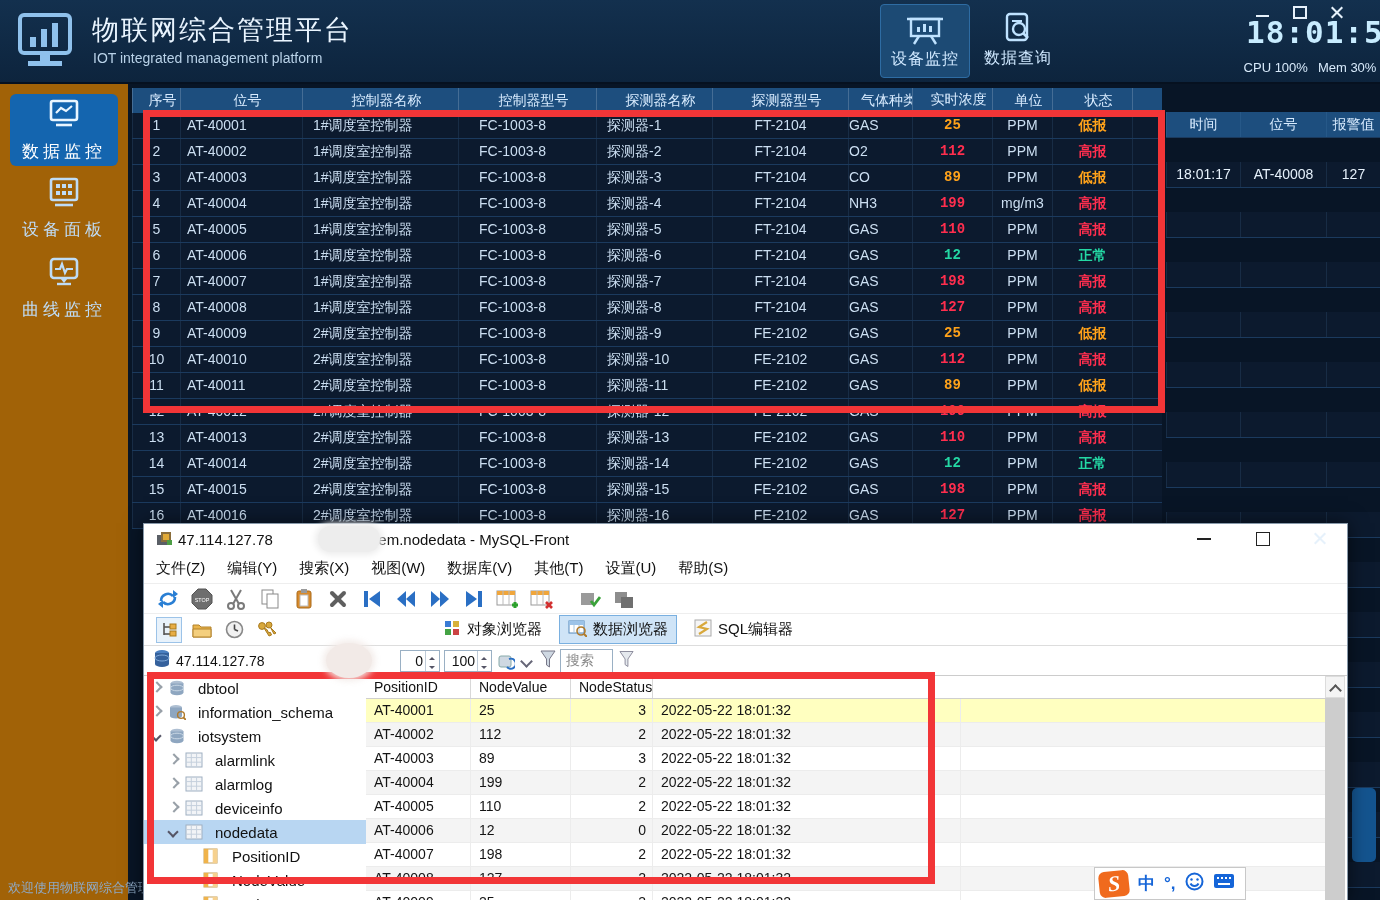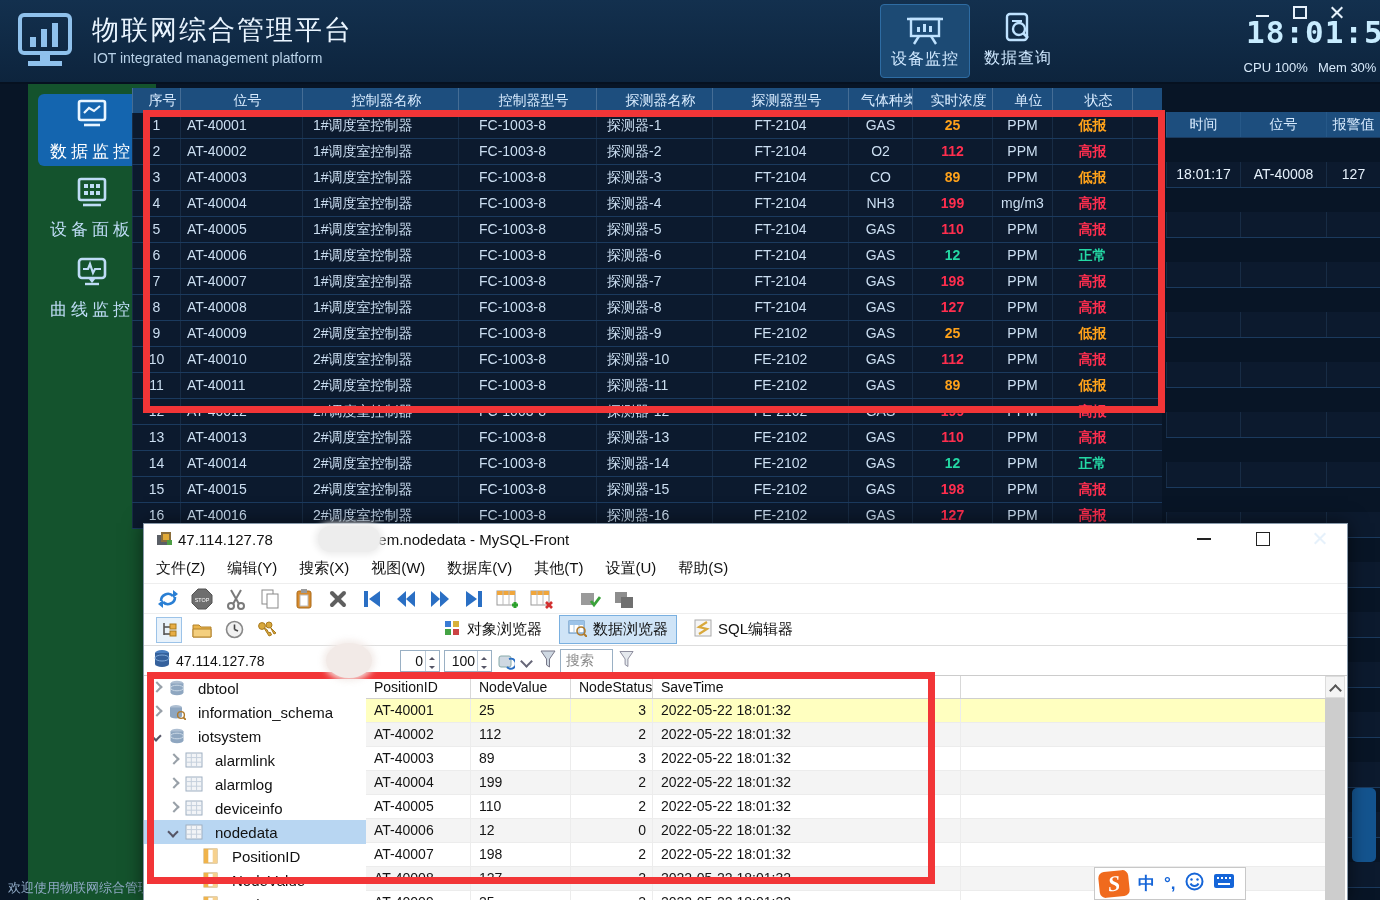--- a/index.html
+++ b/index.html
@@ -24,41 +24,41 @@
   .cpu-mem{position:absolute;left:1240px;top:60px;width:140px;text-align:center;
     font-size:13px;color:#d7e9fa;display:flex;gap:10px;justify-content:center;}
   .win-controls{position:absolute;left:1256px;top:6px;display:flex;gap:24px;}
   .win-controls span{width:13px;height:13px;display:inline-block;}
   .wc-min{border-bottom:2px solid #e6f1fb;height:9px!important;}
   .wc-max{border:2px solid #e6f1fb;width:10px!important;height:9px!important;}
   .wc-close{position:relative;}
   .wc-close:before,.wc-close:after{content:"";position:absolute;left:5px;top:-1px;width:2px;height:15px;background:#e6f1fb;}
   .wc-close:before{transform:rotate(45deg);} .wc-close:after{transform:rotate(-45deg);}
   
-  .sidebar{position:absolute;left:0;top:84px;width:128px;height:816px;background:#14532d;margin-left:28px;}
+  .sidebar{position:absolute;left:0;top:84px;width:128px;height:816px;background:#a16207;}
   .side-item{position:absolute;left:10px;width:108px;height:72px;display:flex;flex-direction:column;
     align-items:center;justify-content:center;border-radius:6px;cursor:pointer;}
   .side-item .lbl{font-size:17px;color:#bfdcf6;letter-spacing:4px;margin-top:4px;}
   .side-item.active{background:#1465af;}
   .side-item.active .lbl{color:#fff;}
   
   .mon-table{position:absolute;left:132px;top:88px;width:1030px;}
   .mrow{display:flex;height:25px;line-height:25px;font-size:14px;color:#ccdff2;
     background:#0c1a2e;border-bottom:1px solid #1b3a5e;}
   .mrow.hdr{background:#1d4e7e;color:#d9ecff;border-bottom:none;}
   .mcell{box-sizing:border-box;overflow:hidden;white-space:nowrap;border-left:1px solid rgba(90,140,190,.16);}
   .mrow.hdr .mcell{border-left:1px solid rgba(255,255,255,.18);text-align:center;}
   .mcell.c0{width:48px;text-align:center;}
   .mcell.c1{width:122px;padding-left:6px;}
   .mcell.c2{width:156px;padding-left:10px;}
   .mcell.c3{width:138px;padding-left:20px;}
   .mcell.c4{width:116px;padding-left:10px;}
   .mcell.c5{width:136px;text-align:center;}
-  .mcell.c6{width:64px;text-align:center;}
-  .mcell.c7{width:80px;text-align:center;font-weight:bold;}
+  .mcell.c6{width:64px;text-align:left;}
+  .mcell.c7{width:80px;text-align:center;font-weight:bold;font-family:Liberation Mono, monospace;}
   .mcell.c8{width:60px;text-align:center;}
   .mcell.c9{width:80px;text-align:center;font-weight:bold;}
   .mcell.c10{width:30px;}
   .lv-low{color:#ffa21a!important;} .lv-high{color:#ff2e4e!important;} .lv-normal{color:#24d8a4!important;}
   .mrow.hdr .mcell{padding-left:12px;font-weight:normal;}
   
   .alarm{position:absolute;left:1166px;top:88px;width:214px;}
   .arow{display:flex;height:25px;line-height:25px;font-size:14px;color:#e6f1fb;
     background:#0c1a2e;border-bottom:1px solid #1b3a5e;margin-top:24px;}
   .arow.hdr{background:#1d4e7e;color:#d9ecff;}
@@ -998,21 +998,20 @@
             </svg>
           </span>
           <span>NodeStatus</span>
         </div>
       </div>
     <div class="mf-grid" id="mf-grid">
         <div class="grow hdr">
           <div class="gcell g0">PositionID</div>
           <div class="gcell g1">NodeValue</div>
           <div class="gcell g2">NodeStatus</div>
-          <div class="gcell g3">SaveTime</div>
           <div class="gcell g4"></div>
         </div>
         <div class="grow sel">
           <div class="gcell g0">AT-40001</div>
           <div class="gcell g1">25</div>
           <div class="gcell g2 num">3</div>
           <div class="gcell g3">2022-05-22 18:01:32</div>
           <div class="gcell g4"></div>
         </div>
         <div class="grow alt">

